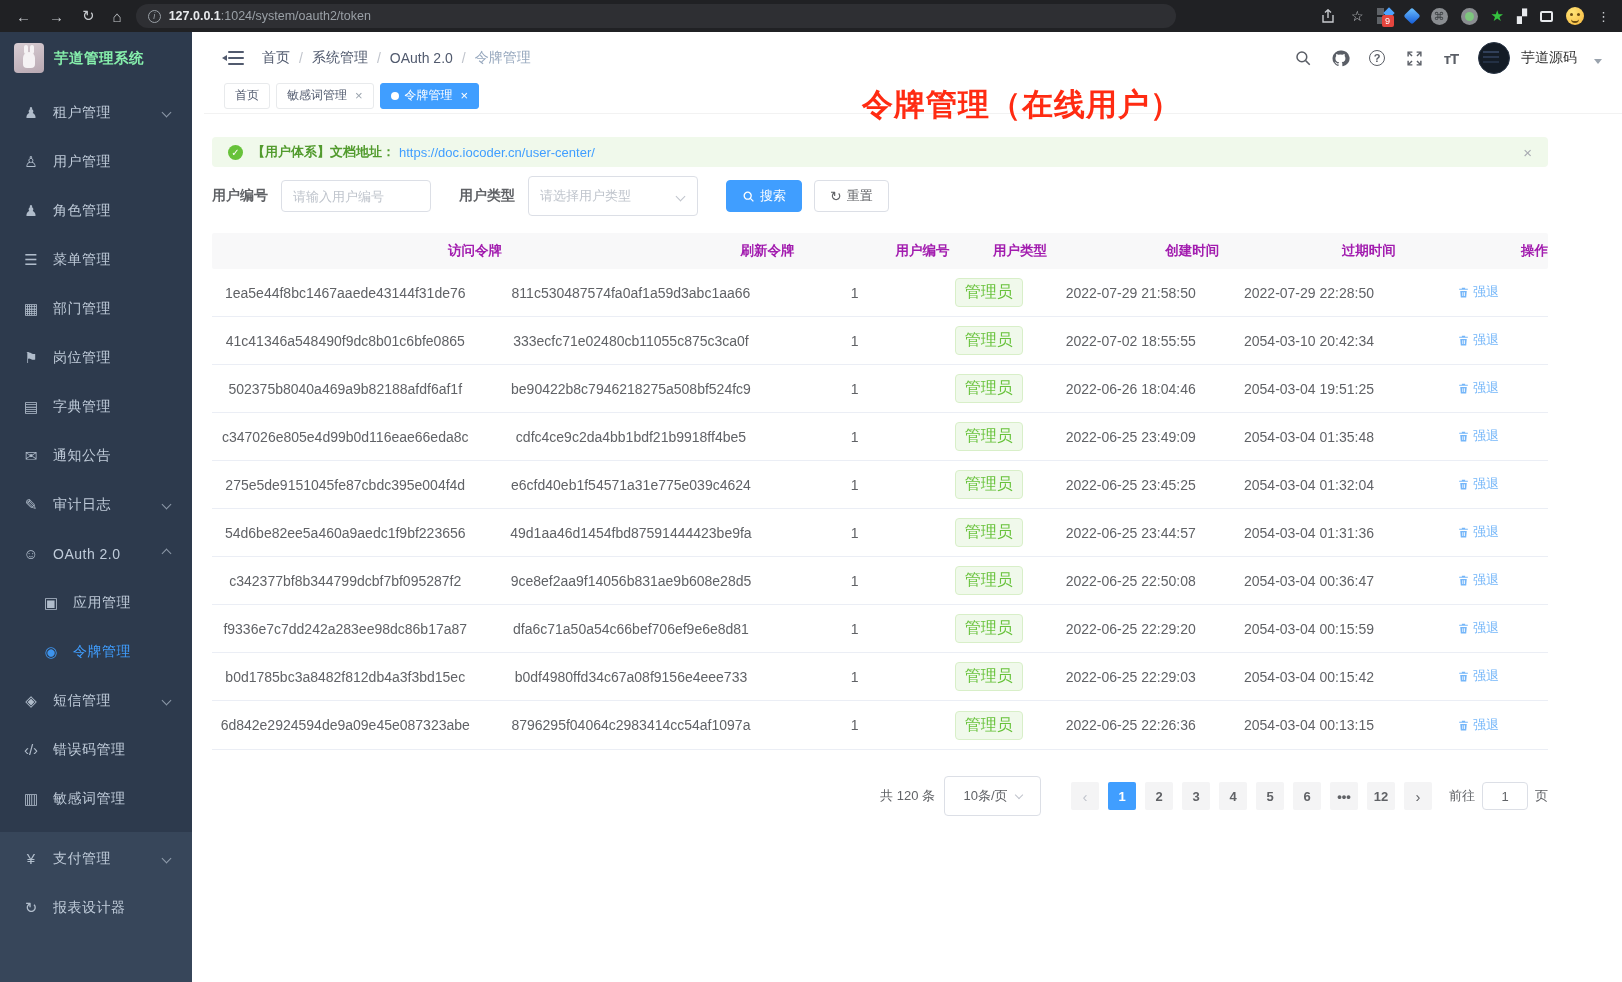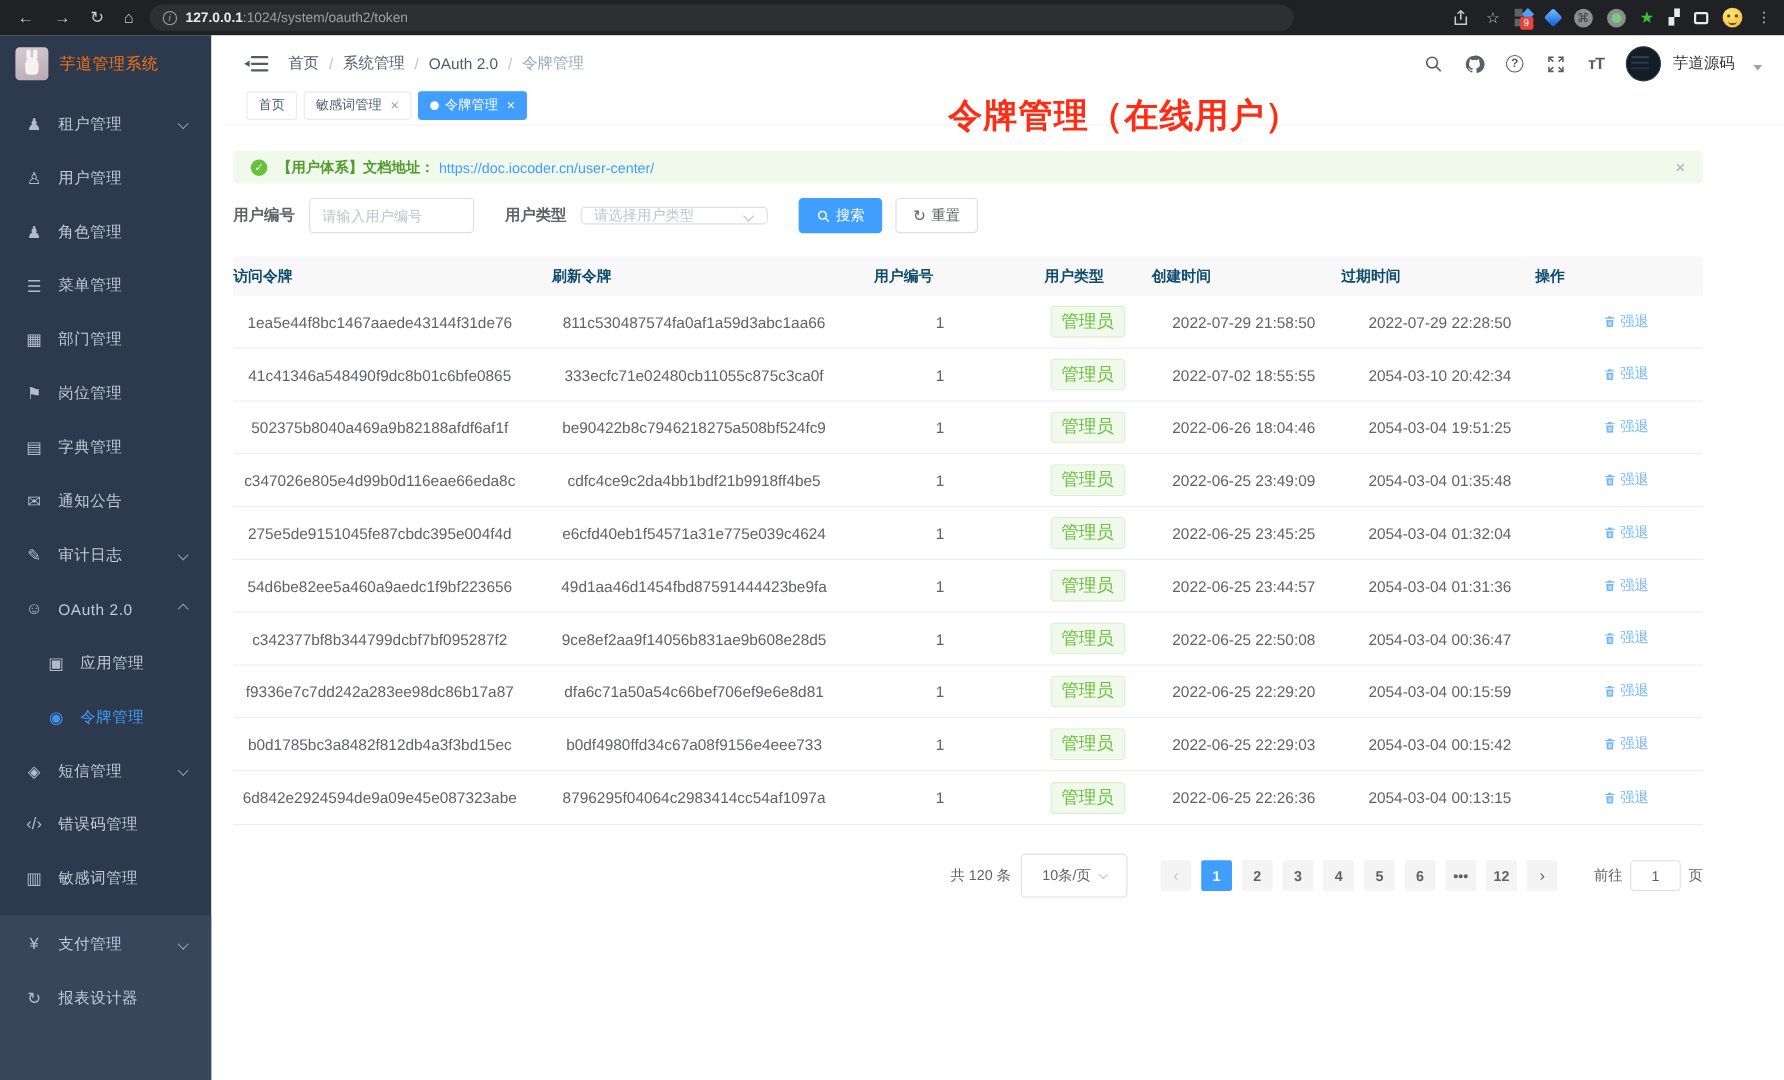--- a/index.html
+++ b/index.html
@@ -36,21 +36,21 @@
   .emoji-face::after { content:""; position:absolute; left:5px; top:10px; width:8px; height:4px;
     border-bottom:2px solid #6b4c11; border-radius:0 0 8px 8px; }
   .kebab { font-size:13px; letter-spacing:0; color:#c7cace; }
 
   
   .sidebar { position:absolute; top:32px; left:0; width:192px; bottom:0; background:var(--sidebar_bg); z-index:10; }
   .logo-row { height:52px; display:flex; align-items:center; gap:10px; padding-left:14px; }
   .logo-img { width:30px; height:30px; border-radius:4px; background:linear-gradient(160deg,#d8cdd3,#b8a8b2); position:relative; overflow:hidden; }
   .logo-img::before { content:""; position:absolute; left:9px; top:9px; width:12px; height:16px; border-radius:6px 6px 4px 4px; background:#f5f2f4; }
   .logo-img::after { content:""; position:absolute; left:10px; top:2px; width:4px; height:9px; border-radius:3px; background:#f5f2f4; box-shadow:6px 0 0 #f5f2f4; }
-  .logo-title { color:#f97316; font-size:14.5px; font-weight:400; letter-spacing:.5px; }
+  .logo-title { color:#86efac; font-size:14.5px; font-weight:700; letter-spacing:.5px; }
   .menu { padding-top:4px; }
   .menu-item { height:49px; display:flex; align-items:center; color:var(--sidebar_text); font-size:14px;
     cursor:pointer; padding-left:22px; }
   .menu-item .mi-icon { width:18px; text-align:center; font-size:15px; opacity:.9; }
   .menu-item .mi-label { margin-left:13px; letter-spacing:.5px; }
   .menu-item.sub { padding-left:42px; }
   .menu-item.active { color:var(--accent); }
   .chev { width:7px; height:7px; border-right:1.5px solid currentColor; border-bottom:1.5px solid currentColor;
     transform:rotate(45deg); margin-left:auto; margin-right:22px; opacity:.65; }
   .chev.up { transform:rotate(-135deg); }
@@ -99,33 +99,33 @@
     display:flex; align-items:center; justify-content:center; margin-right:9px; }
   .alert-text { color:#529b2e; font-weight:600; }
   .alert-link { color:var(--accent); margin-left:4px; cursor:pointer; font-weight:400; }
   .alert-close { margin-left:auto; color:#a8abb2; font-size:15px; cursor:pointer; }
 
   .filters { margin-top:13px; display:flex; align-items:center; height:32px; }
   .f-label { font-size:14px; font-weight:700; color:#606266; margin-right:13px; }
   .f-input { width:150px; height:32px; border:1px solid #dcdfe6; border-radius:4px; padding:0 11px; font-size:13px;
     color:#606266; outline:none; font-family:inherit; }
   .f-input::placeholder { color:#bfc4cc; }
-  .f-select { width:170px; height:16px; border:1px solid #dcdfe6; border-radius:4px; padding:0 11px; font-size:13px;
+  .f-select { width:170px; height:40px; border:1px solid #dcdfe6; border-radius:4px; padding:0 11px; font-size:13px;
     color:#bfc4cc; display:flex; align-items:center; cursor:pointer; }
   .f-select .chev { margin-right:2px; color:#c0c4cc; opacity:1; }
   .gap28 { width:28px; } .gap12 { width:12px; }
   .btn { height:32px; border-radius:4px; border:1px solid #dcdfe6; background:#fff; font-size:13px; color:#606266;
     display:inline-flex; align-items:center; gap:5px; padding:0 15px; cursor:pointer; font-family:inherit; }
   .btn.primary { background:var(--accent); border-color:var(--accent); color:#fff; }
   .btn .ricon { font-size:14px; line-height:1; }
 
   
   .table { margin-top:21px; border-bottom:1px solid #ebeef5; }
   .thead { display:flex; background:#f8f8f9; height:36px; align-items:center; border-radius:2px; }
-  .th { font-size:13.5px; font-weight:700; color:#0c4a6e; text-align:left; }
+  .th { font-size:13.5px; font-weight:700; color:#a21caf; text-align:right; }
   .trow { display:flex; align-items:center; height:48px; border-bottom:1px solid #ebeef5;gap:18px; }
   .trow:last-child { border-bottom:none; }
   .td { font-size:14px; color:#606266; text-align:center; overflow:hidden; white-space:nowrap; }
   .col0{width:21.7%;} .col1{width:21.9%;} .col2{width:11.6%;} .col3{width:7.3%;}
   .col4{width:12.9%;} .col5{width:13.2%;} .col6{width:11.4%;}
   .badge { display:inline-block; font-size:16px; color:var(--success); background:var(--success_bg);
     border:1px solid #d8efc8; border-radius:4px; padding:3px 9px; }
   .kick { color:var(--link_blue); font-size:13px; cursor:pointer; display:inline-flex; align-items:center; gap:3px; }
   .kick svg { margin-top:1px; }
 
@@ -134,21 +134,21 @@
     font-size:13px; color:#606266; }
   .psize { width:97px; height:40px; border:1px solid #dcdfe6; border-radius:4px; display:flex; align-items:center;
     justify-content:center; gap:8px; color:#606266; cursor:pointer; }
   .psize .chev { margin:0 0 2px; color:#c0c4cc; opacity:1; width:6px; height:6px; }
   .pgap { width:12px; }
   .pbtn { min-width:28px; height:28px; border:none; background:#f4f4f5; border-radius:2px; font-size:13px;
     color:#606266; cursor:pointer; font-family:inherit; font-weight:600; }
   .pbtn.active { background:var(--accent); color:#fff; }
   .pbtn.nav { font-size:15px; font-weight:400; }
   .pbtn.nav.disabled { color:#c0c4cc; }
-  .goto { display:flex; align-items:center; gap:7px; margin-left:24px; }
+  .goto { display:flex; align-items:center; gap:7px; margin-left:8px; }
   .goto input { width:46px; height:28px; border:1px solid #dcdfe6; border-radius:4px; text-align:center;
     font-size:13px; color:#606266; outline:none; font-family:inherit; }
 </style>
 </head>
 <body>
 
 <div class="browser">
   <div class="bnav">
     <span>←</span>
     <span>→</span>

